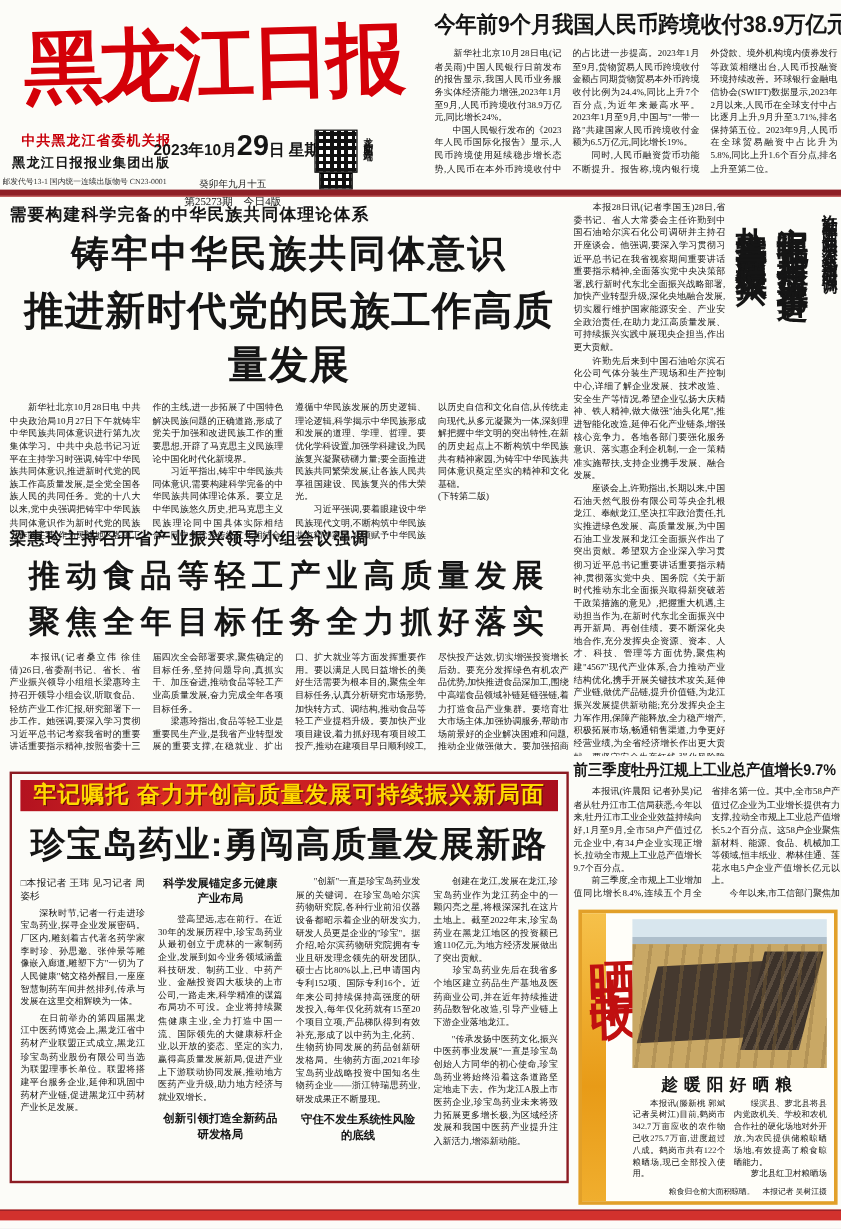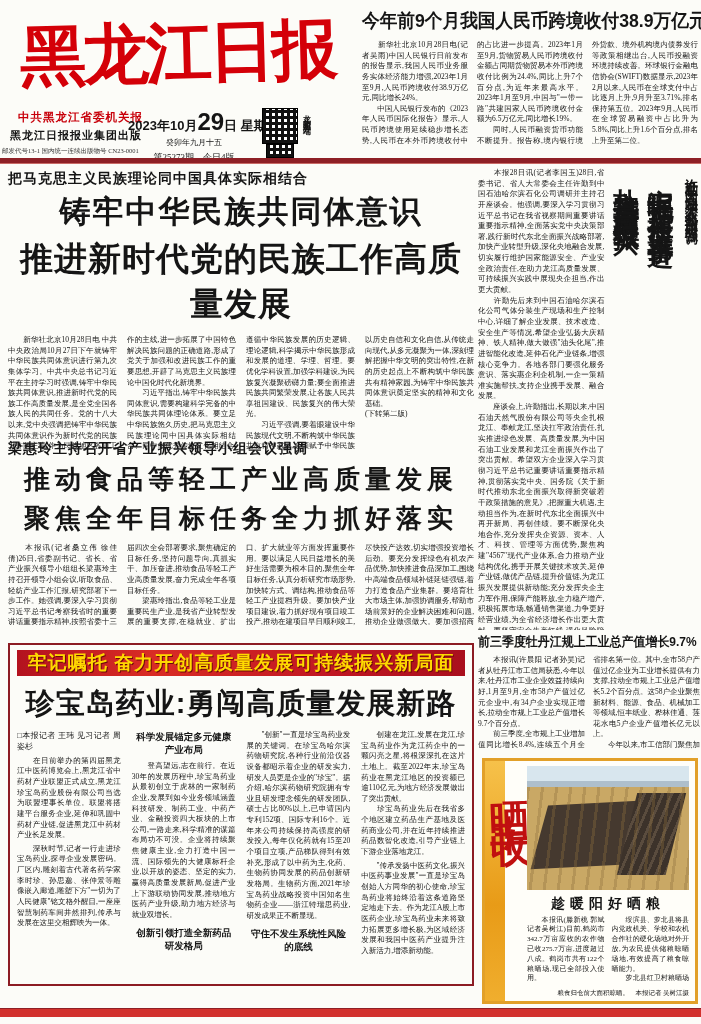--- a/index.html
+++ b/index.html
@@ -11,21 +11,21 @@
     font-size:66px;line-height:100px;letter-spacing:-3px;transform:rotate(-1.5deg);
     white-space:nowrap;}
   .org-line{position:absolute;left:18px;top:110px;font-size:11.5px;font-weight:700;color:#c8000a;
     font-family:"Liberation Sans",sans-serif;letter-spacing:1px;}
   .publisher-line{position:absolute;left:10px;top:128px;font-size:11px;font-weight:700;letter-spacing:1px;
     font-family:"Liberation Sans",sans-serif;}
   .postal-line{position:absolute;left:2px;top:147px;font-size:6.5px;color:#333;}
   .date-block{position:absolute;left:128px;top:108px;width:132px;text-align:center;}
   .date-row{font-family:"Liberation Sans",sans-serif;font-weight:700;font-size:13px;white-space:nowrap;}
   .date-row .day{font-size:24px;font-weight:900;}
-  .lunar-row{font-size:8px;margin-top:1px;}
+  .lunar-row{font-size:8px;margin-top:12px;}
   .issue-row{font-size:9px;margin-top:3px;}
   .qr{position:absolute;border:1px solid #000;background:
       repeating-linear-gradient(0deg,#111 0 3px,transparent 3px 6px),
       repeating-linear-gradient(90deg,#111 0 3px,#fff 3px 6px);}
   .qr.big{left:262px;top:108px;width:34px;height:34px;}
   .qr.small{left:266px;top:144px;width:26px;height:12px;}
   .qr-label{position:absolute;left:300px;top:108px;writing-mode:vertical-rl;font-size:8px;
       letter-spacing:2px;font-weight:700;}
   .top-story{position:absolute;left:362px;top:8px;width:336px;height:148px;}
   .top-story-headline{font-family:"Liberation Sans",sans-serif;font-weight:900;font-size:19px;
@@ -126,21 +126,21 @@
     <div class="smallbody top-story-cols">　　新华社北京10月28日电(记者吴雨)中国人民银行日前发布的报告显示,我国人民币业务服务实体经济能力增强,2023年1月至9月,人民币跨境收付38.9万亿元,同比增长24%。
 　　中国人民银行发布的《2023年人民币国际化报告》显示,人民币跨境使用延续稳步增长态势,人民币在本外币跨境收付中的占比进一步提高。2023年1月至9月,货物贸易人民币跨境收付金额占同期货物贸易本外币跨境收付比例为24.4%,同比上升7个百分点,为近年来最高水平。2023年1月至9月,中国与"一带一路"共建国家人民币跨境收付金额为6.5万亿元,同比增长19%。
 　　同时,人民币融资货币功能不断提升。报告称,境内银行境外贷款、境外机构境内债券发行等政策相继出台,人民币投融资环境持续改善。环球银行金融电信协会(SWIFT)数据显示,2023年2月以来,人民币在全球支付中占比逐月上升,9月升至3.71%,排名保持第五位。2023年9月,人民币在全球贸易融资中占比升为5.8%,同比上升1.6个百分点,排名上升至第二位。
 　　此外,离岸人民币市场交易更加活跃。报告显示,2022年末,主要离岸市场人民币存款余额约1.5万亿元,重回历史高位。2022年,离岸人民币贷款规模保持增长,主要离岸市场人民币贷款余额为5955.3亿元。
 　　报告称,下一阶段,中国人民银行将以市场驱动、企业自主选择为基础,有序推进人民币国际化,聚焦贸易投资便利化,进一步完善人民币跨境投融资、交易结算等制度和基础设施安排,支持离岸人民币市场健康发展。同时,健全本外币一体化的跨境资金流动宏观审慎管理框架,提升开放条件下的风险防控能力,守住不发生系统性风险的底线。</div>
   </div>
 
   <div class="header-rule"></div>
 
   <div class="lead-story">
-    <div class="kicker">把马克思主义民族理论同中国具体实际相结合</div>
+    <div class="kicker">需要构建科学完备的中华民族共同体理论体系</div>
     <div class="lead-h1">铸牢中华民族共同体意识</div>
     <div class="lead-h2">推进新时代党的民族工作高质量发展</div>
     <div class="smallbody lead-body">　　新华社北京10月28日电 中共中央政治局10月27日下午就铸牢中华民族共同体意识进行第九次集体学习。中共中央总书记习近平在主持学习时强调,铸牢中华民族共同体意识,推进新时代党的民族工作高质量发展,是全党全国各族人民的共同任务。党的十八大以来,党中央强调把铸牢中华民族共同体意识作为新时代党的民族工作的主线,作为民族地区各项工作的主线,进一步拓展了中国特色解决民族问题的正确道路,形成了党关于加强和改进民族工作的重要思想,开辟了马克思主义民族理论中国化时代化新境界。
 　　习近平指出,铸牢中华民族共同体意识,需要构建科学完备的中华民族共同体理论体系。要立足中华民族悠久历史,把马克思主义民族理论同中国具体实际相结合、同中华优秀传统文化相结合,遵循中华民族发展的历史逻辑、理论逻辑,科学揭示中华民族形成和发展的道理、学理、哲理。要优化学科设置,加强学科建设,为民族复兴凝聚磅礴力量;要全面推进民族共同繁荣发展,让各族人民共享祖国建设、民族复兴的伟大荣光。
 　　习近平强调,要着眼建设中华民族现代文明,不断构筑中华民族共有精神家园,必须赋予中华民族以历史自信和文化自信,从传统走向现代,从多元凝聚为一体,深刻理解把握中华文明的突出特性,在新的历史起点上不断构筑中华民族共有精神家园,为铸牢中华民族共同体意识奠定坚实的精神和文化基础。
 (下转第二版)</div>
   </div>
 
   <div class="right-story">
     <div class="smallbody right-body">　　本报28日讯(记者李国玉)28日,省委书记、省人大常委会主任许勤到中国石油哈尔滨石化公司调研并主持召开座谈会。他强调,要深入学习贯彻习近平总书记在我省视察期间重要讲话重要指示精神,全面落实党中央决策部署,践行新时代东北全面振兴战略部署,加快产业转型升级,深化央地融合发展,切实履行维护国家能源安全、产业安全政治责任,在助力龙江高质量发展、可持续振兴实践中展现央企担当,作出更大贡献。
@@ -166,22 +166,22 @@
     <div class="smallbody industry-body">　　本报讯(许晨阳 记者孙昊)记者从牡丹江市工信局获悉,今年以来,牡丹江市工业企业效益持续向好,1月至9月,全市58户产值过亿元企业中,有34户企业实现正增长,拉动全市规上工业总产值增长9.7个百分点。
 　　前三季度,全市规上工业增加值同比增长8.4%,连续五个月全省排名第一位。其中,全市58户产值过亿企业为工业增长提供有力支撑,拉动全市规上工业总产值增长5.2个百分点。这58户企业聚焦新材料、能源、食品、机械加工等领域,恒丰纸业、桦林佳通、莲花水电5户企业产值增长亿元以上。
 　　今年以来,市工信部门聚焦加快构建省市现代产业体系,加强工业运行调度,全力破解难点问题,促进工业稳定增长,加快推进项目建设,积极推进投资千万元以上项目112个,已全部实现开复工,其中,百威新上新型生产线及购进设备等29个项目竣工投产。坚持创新驱动战略,大力推进产业数字化发展,实施数字化改造升级,引导企业实施技术创新,推进工业绿色发展。</div>
   </div>
 
   <div class="feature-box">
     <div class="feature-banner">牢记嘱托 奋力开创高质量发展可持续振兴新局面</div>
     <div class="feature-headline">珍宝岛药业:勇闯高质量发展新路</div>
     <div class="feature-body">
       <p class="feature-byline">□本报记者 王玮 见习记者 周姿杉</p>
+      <p>　　深秋时节,记者一行走进珍宝岛药业,探寻企业发展密码。厂区内,雕刻着古代著名药学家李时珍、孙思邈、张仲景等雕像嵌入廊道,雕塑下方"一切为了人民健康"铭文格外醒目,一座座智慧制药车间井然排列,传承与发展在这里交相辉映为一体。</p>
       <p>　　在日前举办的第四届黑龙江中医药博览会上,黑龙江省中药材产业联盟正式成立,黑龙江珍宝岛药业股份有限公司当选为联盟理事长单位。联盟将搭建平台服务企业,延伸和巩固中药材产业链,促进黑龙江中药材产业长足发展。</p>
-      <p>　　深秋时节,记者一行走进珍宝岛药业,探寻企业发展密码。厂区内,雕刻着古代著名药学家李时珍、孙思邈、张仲景等雕像嵌入廊道,雕塑下方"一切为了人民健康"铭文格外醒目,一座座智慧制药车间井然排列,传承与发展在这里交相辉映为一体。</p>
       <div class="feature-subhead">科学发展锚定多元健康产业布局</div>
       <p>　　登高望远,志在前行。在近30年的发展历程中,珍宝岛药业从最初创立于虎林的一家制药企业,发展到如今业务领域涵盖科技研发、制药工业、中药产业、金融投资四大板块的上市公司,一路走来,科学精准的谋篇布局功不可没。企业将持续聚焦健康主业,全力打造中国一流、国际领先的大健康标杆企业,以开放的姿态、坚定的实力,赢得高质量发展新局,促进产业上下游联动协同发展,推动地方医药产业升级,助力地方经济与就业双增长。</p>
       <div class="feature-subhead">创新引领打造全新药品研发格局</div>
       <p>　　"创新"一直是珍宝岛药业发展的关键词。在珍宝岛哈尔滨药物研究院,各种行业前沿仪器设备都昭示着企业的研发实力,研发人员更是企业的"珍宝"。据介绍,哈尔滨药物研究院拥有专业且研发理念领先的研发团队,硕士占比80%以上,已申请国内专利152项、国际专利16个。近年来公司持续保持高强度的研发投入,每年仅化药就有15至20个项目立项,产品梯队得到有效补充,形成了以中药为主,化药、生物药协同发展的药品创新研发格局。生物药方面,2021年珍宝岛药业战略投资中国知名生物药企业——浙江特瑞思药业,研发成果正不断显现。</p>
       <div class="feature-subhead">守住不发生系统性风险的底线</div>
       <p>　　创建在龙江,发展在龙江,珍宝岛药业作为龙江药企中的一颗闪亮之星,将根深深扎在这片土地上。截至2022年末,珍宝岛药业在黑龙江地区的投资额已逾110亿元,为地方经济发展做出了突出贡献。
 　　珍宝岛药业先后在我省多个地区建立药品生产基地及医药商业公司,并在近年持续推进药品数智化改造,引导产业链上下游企业落地龙江。</p>
       <p>　　"传承发扬中医药文化,振兴中医药事业发展"一直是珍宝岛创始人方同华的初心使命,珍宝岛药业将始终沿着这条道路坚定地走下去。作为龙江A股上市医药企业,珍宝岛药业未来将致力拓展更多增长极,为区域经济发展和我国中医药产业提升注入新活力,增添新动能。</p>
     </div>
   </div>

